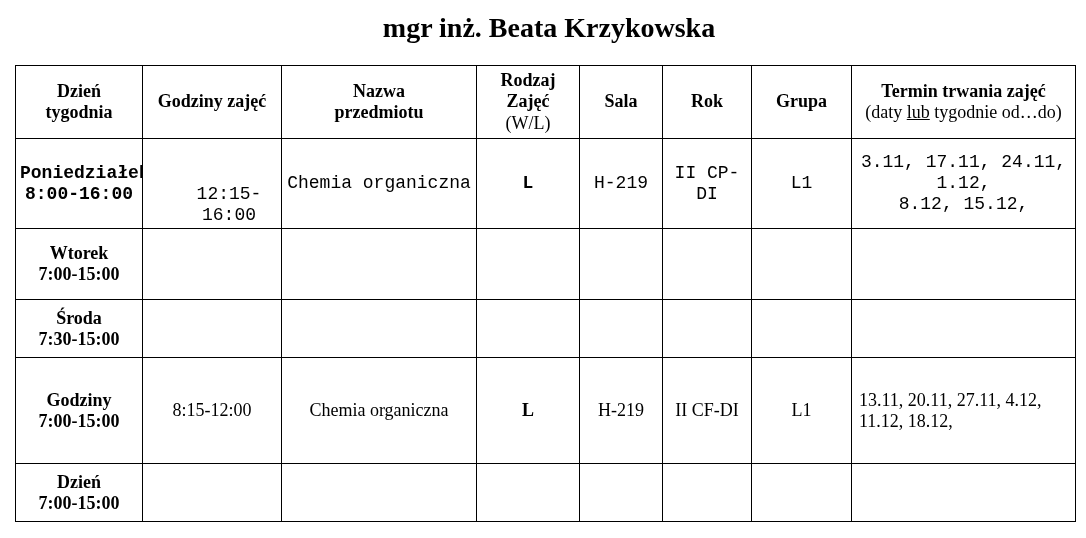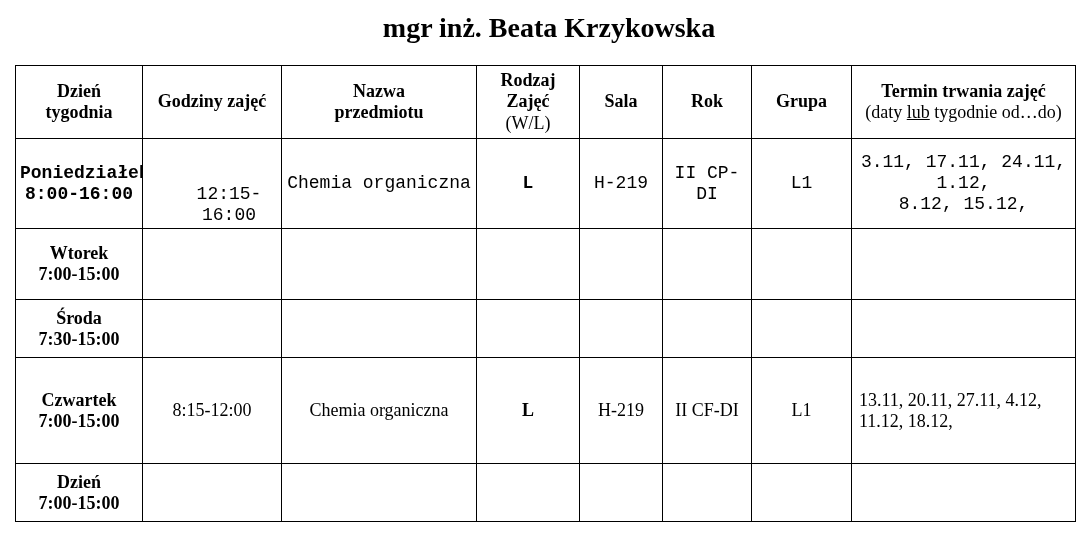--- a/index.html
+++ b/index.html
@@ -126,21 +126,21 @@
       <td></td>
       <td></td>
       <td></td>
       <td></td>
       <td></td>
       <td></td>
       <td></td>
     </tr>
     <tr class="row4">
       <td class="day-cell">
-        <div>Czwartek</div>
+        <div>Godziny</div>
         <div>7:00-15:00</div>
       </td>
       <td>8:15-12:00</td>
       <td>Chemia organiczna</td>
       <td class="bold">L</td>
       <td>H-219</td>
       <td>II CF-DI</td>
       <td>L1</td>
       <td class="dates-left">
         <div>13.11, 20.11, 27.11, 4.12,</div>

